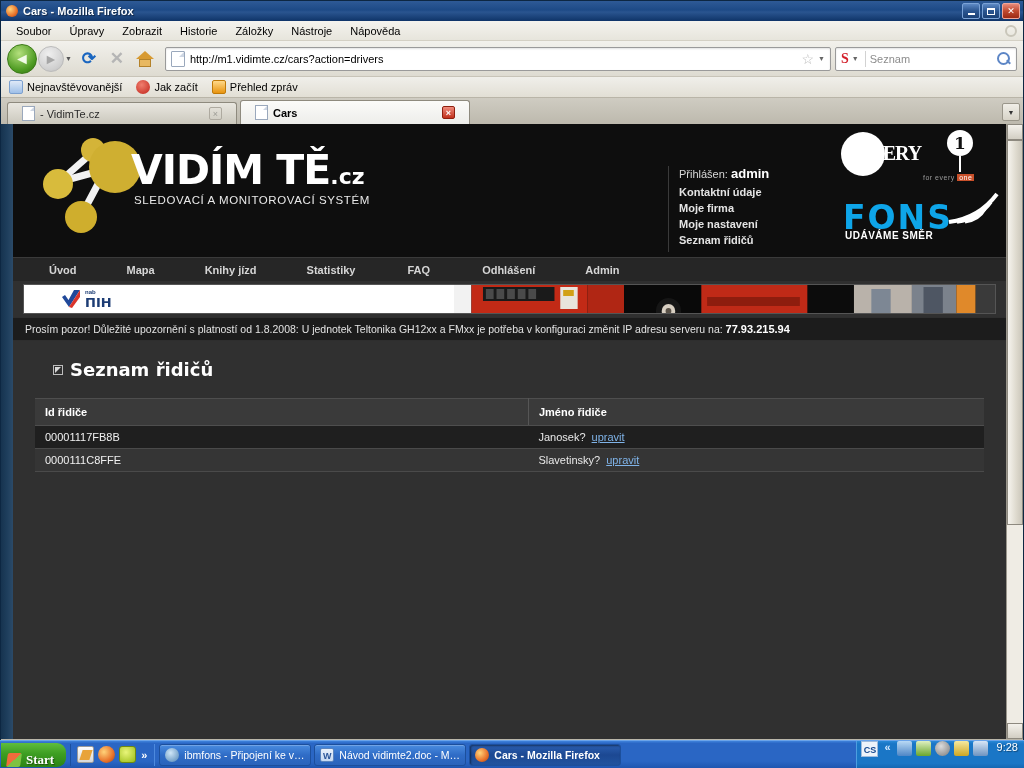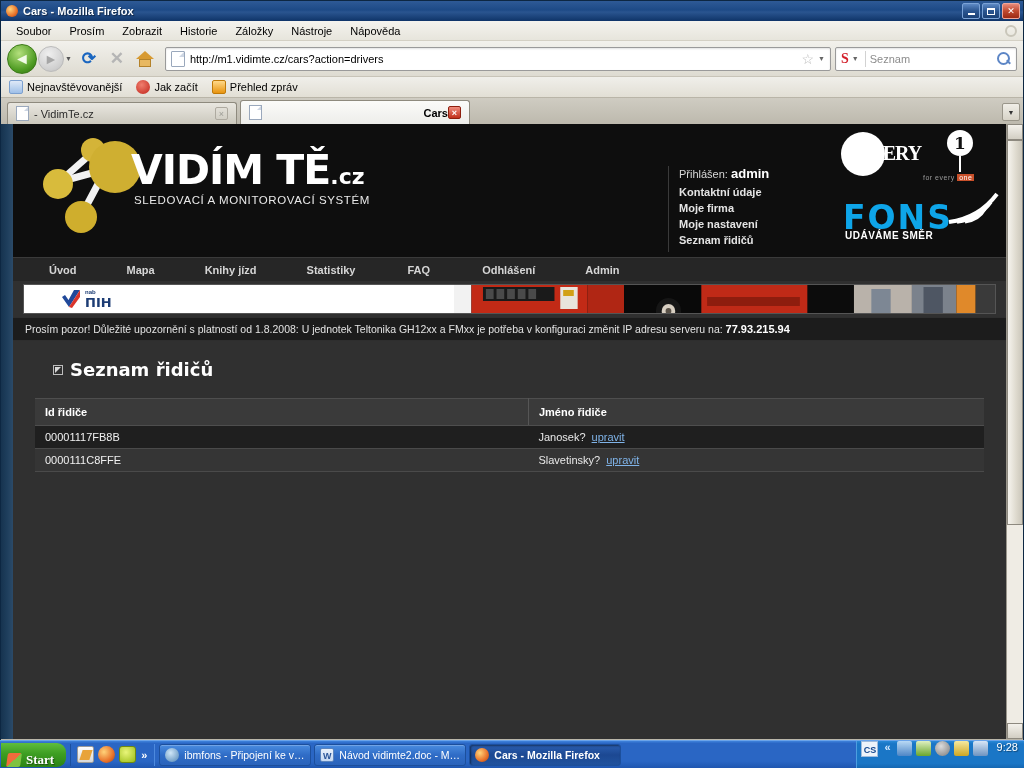--- a/index.html
+++ b/index.html
@@ -171,33 +171,32 @@
   .tabstrip {
     height: 26px;
     background: linear-gradient(to bottom,#cfccc2,#bdb9ad);
     display: flex; align-items: flex-end;
     padding-left: 6px;
     position: relative;
   }
   .tab {
     height: 22px; min-width: 230px; max-width: 250px;
     display: flex; align-items: center;
-    padding: 0 8px;
+    padding: 0 14px;
     margin-right: 3px;
     border: 1px solid #8e8a7e;
     border-bottom: none;
     border-radius: 3px 3px 0 0;
     background: linear-gradient(to bottom,#e9e7e0,#cbc8bd);
     font-size: 11px; color: #2b2b2b;
   }
   .tab.active {
     background: linear-gradient(to bottom,#fbfbf9,#ededea);
     color: #000; font-weight: bold;
     height: 24px;
-    text-align: right;
   }
   .tab .tabicon {
     width: 13px; height: 15px; background: #fff;
     border: 1px solid #9aa8bc; margin-right: 5px; position: relative; flex: 0 0 auto;
   }
   .tab .tabicon:after {
     content: ""; position: absolute; right: 0; top: 0;
     border-left: 4px solid transparent; border-bottom: 4px solid #cdd6e3;
   }
   .tab .tablabel { flex: 1 1 auto; white-space: nowrap; overflow: hidden; text-overflow: ellipsis; }
@@ -508,21 +507,21 @@
         </span>
       <span class="winbtn">
           <span class="glyph-max"></span>
         </span>
       <span class="winbtn close">✕</span>
     </span>
   </div>
 
   <div class="menubar">
     <span class="mitem">Soubor</span>
-    <span class="mitem">Prosím</span>
+    <span class="mitem">Úpravy</span>
     <span class="mitem">Zobrazit</span>
     <span class="mitem">Historie</span>
     <span class="mitem">Záložky</span>
     <span class="mitem">Nástroje</span>
     <span class="mitem">Nápověda</span>
     <span class="mb-right"></span>
   </div>
 
   <div class="navbar">
     <span class="back-btn">◄</span>

